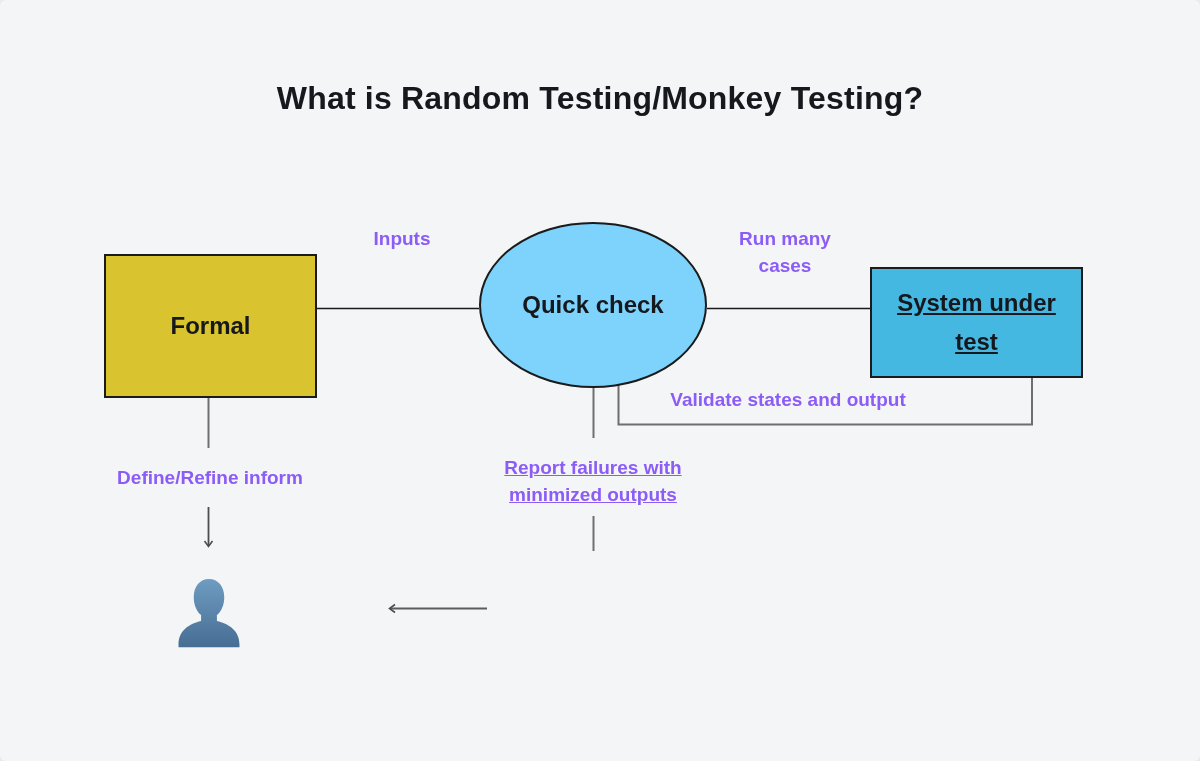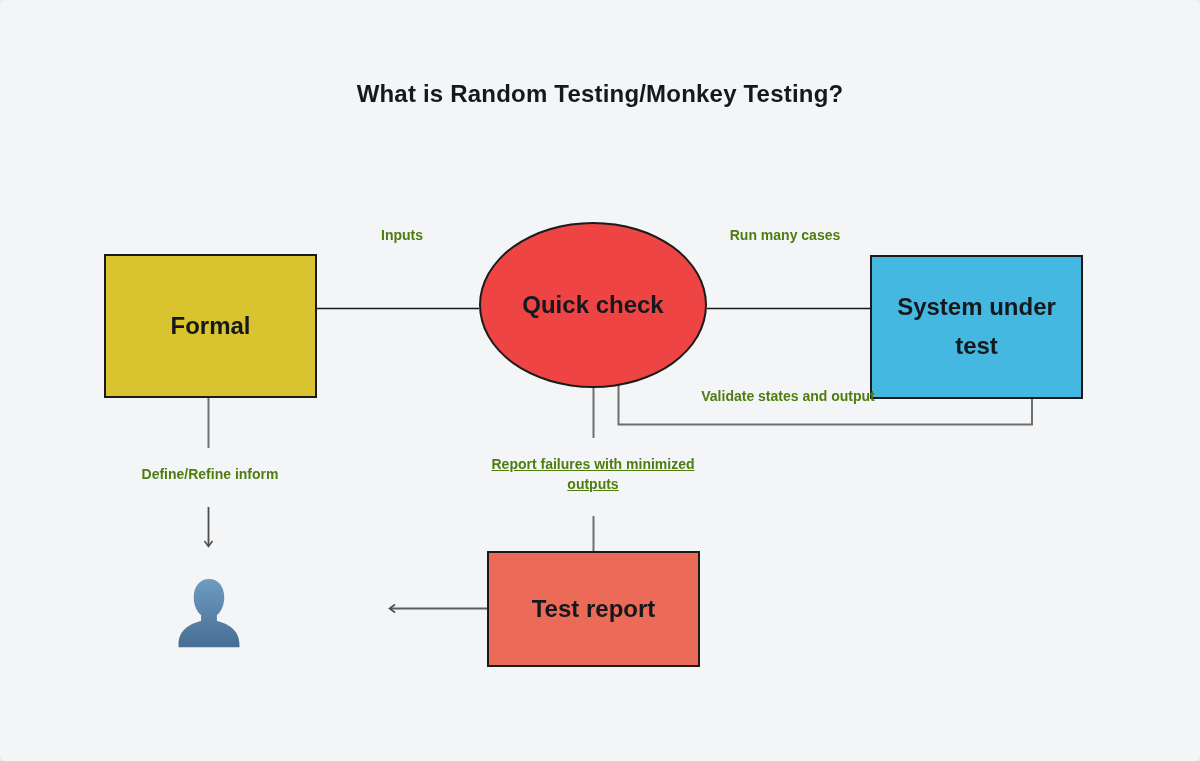--- a/index.html
+++ b/index.html
@@ -17,21 +17,21 @@
     height: 761px;
     overflow: hidden;
     border-radius: 6px;
   }
   .title {
     position: absolute;
     left: 0;
     top: 80px;
     width: 1200px;
     text-align: center;
-    font-size: 24px;
+    font-size: 32px;
     font-weight: bold;
     letter-spacing: 0.2px;
   }
   .connector-layer {
     position: absolute;
     left: 0; top: 0;
     width: 1200px; height: 761px;
     pointer-events: none;
   }
   .node {
@@ -41,28 +41,28 @@
     justify-content: center;
     text-align: center;
     font-weight: bold;
     font-size: 24px;
     color: #15181d;
     border: 2px solid #1b1b1b;
   }
   .node .node-label { line-height: 1.62; }
   .rect-formal   { left: 104px; top: 254px; width: 213px; height: 144px; }
   .ellipse-quick { left: 479px; top: 222px; width: 228px; height: 166px; border-radius: 50%; }
-  .rect-sut      { left: 870px; top: 255px; width: 213px; height: 144px; }
+  .rect-sut      { left: 870px; top: 267px; width: 213px; height: 111px; text-decoration: underline; }
   .rect-sut .node-label { width: 160px; }
   .rect-report   { left: 487px; top: 551px; width: 213px; height: 116px; }
   .edge-label {
     position: absolute;
-    font-size: 14px;
+    font-size: 19px;
     font-weight: bold;
-    color: #4d7c0f;
+    color: #8b5cf6;
     text-align: center;
     line-height: 1.42;
   }
   .lbl-inputs          { left: 337px; top: 226px; width: 130px; }
   .lbl-run-many        { left: 727px; top: 226px; width: 116px; }
   .lbl-validate        { left: 618px; top: 387px; width: 340px; }
   .lbl-report-failures { left: 478px; top: 455px; width: 230px; text-decoration: underline; }
   .lbl-define-refine   { left:  80px; top: 465px; width: 260px; text-align: center; }
   .user-icon {
     position: absolute;
@@ -90,31 +90,28 @@
     <path d="M593.5 388 V438" stroke="#6f6f6f" stroke-width="2" fill="none"></path>
     <path d="M593.5 516 V551" stroke="#6f6f6f" stroke-width="2" fill="none"></path>
     <path d="M487 608.5 H390" stroke="#5c5c5c" stroke-width="1.8" fill="none" marker-end="url(#arrow-open)"></path>
     <path d="M618.5 384 V424.5 H1032 V372" stroke="#6e6e6e" stroke-width="2" fill="none"></path>
   </svg>
 
   <div class="node rect-formal" style="background-color: rgb(217, 195, 46);">
     <div class="node-label">Formal</div>
   </div>
 
-  <div class="node ellipse-quick" style="background-color: #ef4444;">
+  <div class="node ellipse-quick" style="background-color: #7dd3fc;">
     <div class="node-label">Quick check</div>
   </div>
 
   <div class="node rect-sut" style="background-color: rgb(69, 184, 226);">
     <div class="node-label">System under test</div>
   </div>
 
-  <div class="node rect-report" style="background-color: rgb(236, 106, 88);">
-    <div class="node-label">Test report</div>
-  </div>
 
   <div class="edge-label lbl-inputs">Inputs</div>
   <div class="edge-label lbl-run-many">Run many cases</div>
   <div class="edge-label lbl-validate">Validate states and output</div>
   <div class="edge-label lbl-report-failures">Report failures with minimized outputs</div>
   <div class="edge-label lbl-define-refine">Define/Refine inform</div>
 
   <svg class="user-icon" viewBox="0 0 64 64" xmlns="http://www.w3.org/2000/svg">
     <defs>
       <linearGradient id="userGrad" x1="0" y1="0" x2="0" y2="1">

